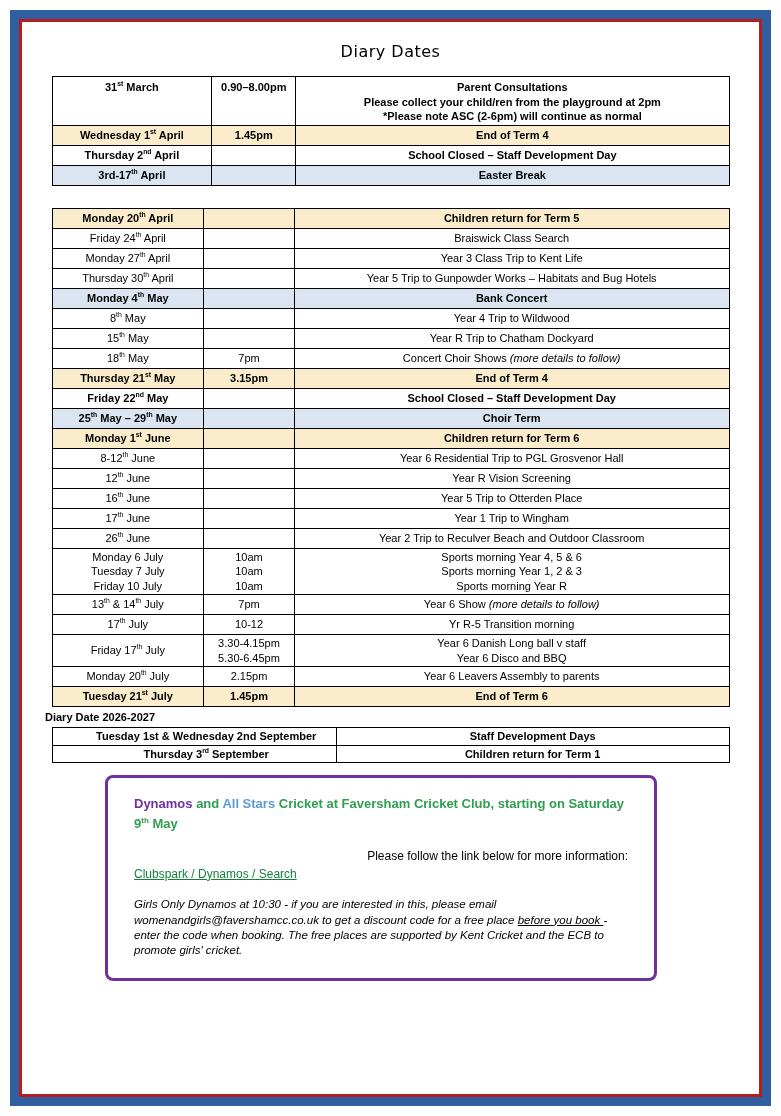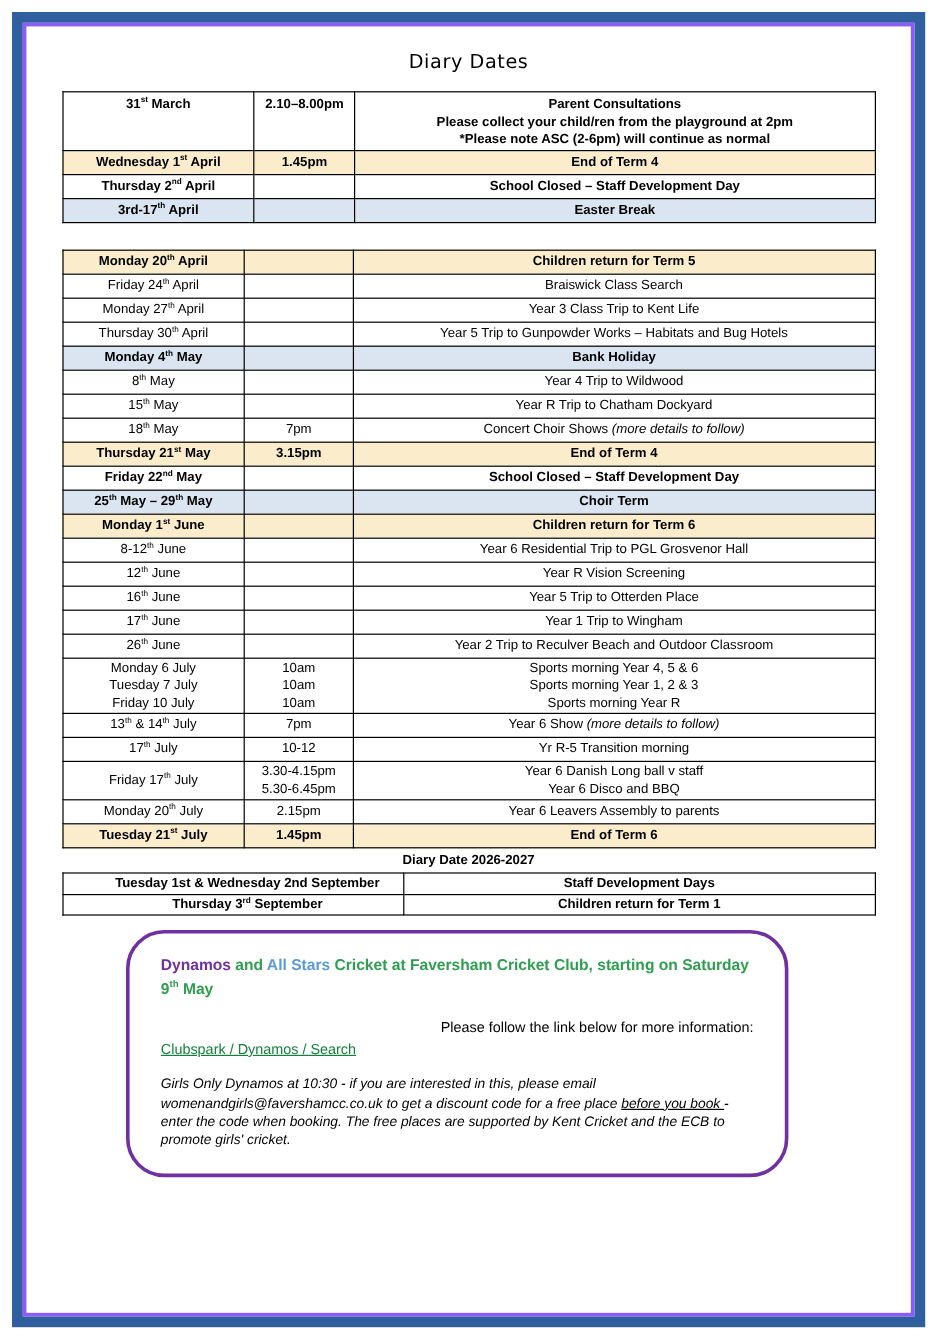--- a/index.html
+++ b/index.html
@@ -1,44 +1,44 @@
 <!DOCTYPE html>
 <html><head>
 <meta charset="utf-8">
 <style>
   * { box-sizing: border-box; }
   body { margin: 0; background: #ffffff; font-family: "Liberation Sans", sans-serif; color: #000; }
   .page { width: 781px; height: 1116px; position: relative; background: #fff; overflow: hidden; }
   .frame { position: absolute; inset: 10px; border: 9px solid #2F5F9F; }
-  .frame-inner { width: 100%; height: 100%; border: 3px solid #8b5cf6; overflow: hidden; padding: 0 23px; }
+  .frame-inner { width: 100%; height: 100%; border: 3px solid #b91c1c; overflow: hidden; padding: 0 23px; }
 
   .page-title { font-size: 16px; font-weight: normal; text-align: center; margin: 20px 0 15px; letter-spacing: 0.5px; font-family: "DejaVu Sans", sans-serif; }
 
   table { width: 678px; margin: 0 auto; border-collapse: collapse; font-size: 11px; table-layout: fixed; }
   td { border: 1px solid #000; text-align: center; vertical-align: middle; padding: 1px 4px; line-height: 1.32; }
   tr.bold td { font-weight: bold; }
   tr.vtop td { vertical-align: top; padding-top: 3px; }
   tr.bg-cream td { background: #FBEDCB; }
   tr.bg-blue td { background: #DBE5F1; }
   sup { font-size: 0.62em; line-height: 0; }
 
   .t1 { margin-bottom: 22px; }
   .t1 td { height: 20px; }
   .t1 .col-date { width: 23.6%; }
   .t1 .col-time { width: 12.4%; }
 
   .t2 td { height: 20px; }
   .t2 .col-date { width: 22.4%; }
   .t2 .col-time { width: 13.4%; }
 
-  .section-2026-title { text-align: center; font-size: 11px; font-weight: bold; margin: 4px 0 4px; }
+  .section-2026-title { text-align: left; font-size: 11px; font-weight: bold; margin: 4px 0 4px; }
   .t3 td { height: 15px; }
   .t3 .col-date { width: 42%; padding-left: 28px; }
 
-  .cricket-box { width: 552px; margin: 12px 0 0 60px; border: 3px solid #7030A0; border-radius: 32px; padding: 16px 26px 20px; font-size: 12px; }
+  .cricket-box { width: 552px; margin: 12px 0 0 60px; border: 3px solid #7030A0; border-radius: 8px; padding: 16px 26px 20px; font-size: 12px; }
   .box-heading { margin: 0 0 16px; font-weight: bold; font-size: 13px; line-height: 1.5; }
   .c-purple { color: #7030A0; }
   .c-green { color: #2E9E50; }
   .c-blue { color: #5B9BD5; }
   .box-info { margin: 0; line-height: 1.3; text-align: right; }
   .box-link-line { margin: 2px 0 0; line-height: 1.3; }
   .box-link-line a { color: #15803d; text-decoration: underline; cursor: pointer; }
   .box-para { margin: 15px 0 0; font-style: italic; font-size: 11.5px; line-height: 1.32; }
 </style>
 </head>
@@ -47,21 +47,21 @@
 <div class="page">
   <div class="frame">
     <div class="frame-inner">
 
       <h1 class="page-title">Diary Dates</h1>
 
       <table class="t1">
         <tbody id="t1body">
             <tr class="bold vtop">
               <td class="col-date">31<sup>st</sup> March</td>
-              <td class="col-time">2.10–8.00pm</td>
+              <td class="col-time">0.90–8.00pm</td>
               <td class="col-desc">Parent Consultations<br>Please collect your child/ren from the playground at 2pm<br>*Please note ASC (2-6pm) will continue as normal</td>
             </tr>
             <tr class="bg-cream bold">
               <td class="col-date">Wednesday 1<sup>st</sup> April</td>
               <td class="col-time">1.45pm</td>
               <td class="col-desc">End of Term 4</td>
             </tr>
             <tr class="bold">
               <td class="col-date">Thursday 2<sup>nd</sup> April</td>
               <td class="col-time"></td>
@@ -93,21 +93,21 @@
               <td class="col-desc">Year 3 Class Trip to Kent Life</td>
             </tr>
             <tr>
               <td class="col-date">Thursday 30<sup>th</sup> April</td>
               <td class="col-time"></td>
               <td class="col-desc">Year 5 Trip to Gunpowder Works – Habitats and Bug Hotels</td>
             </tr>
             <tr class="bg-blue bold">
               <td class="col-date">Monday 4<sup>th</sup> May</td>
               <td class="col-time"></td>
-              <td class="col-desc">Bank Holiday</td>
+              <td class="col-desc">Bank Concert</td>
             </tr>
             <tr>
               <td class="col-date">8<sup>th</sup> May</td>
               <td class="col-time"></td>
               <td class="col-desc">Year 4 Trip to Wildwood</td>
             </tr>
             <tr>
               <td class="col-date">15<sup>th</sup> May</td>
               <td class="col-time"></td>
               <td class="col-desc">Year R Trip to Chatham Dockyard</td>

